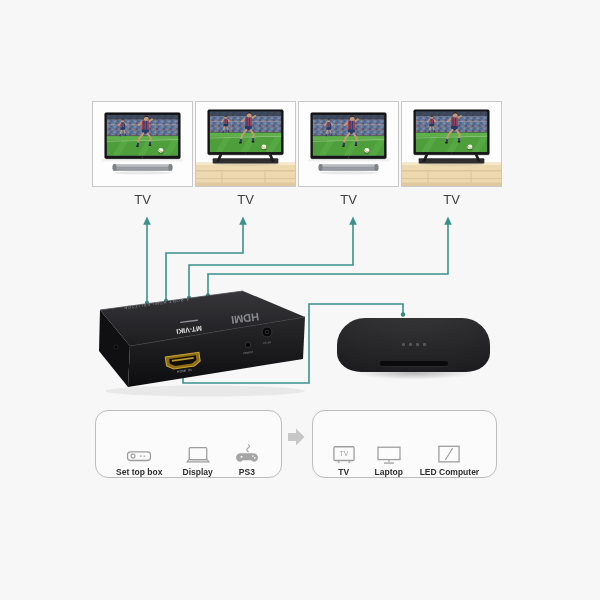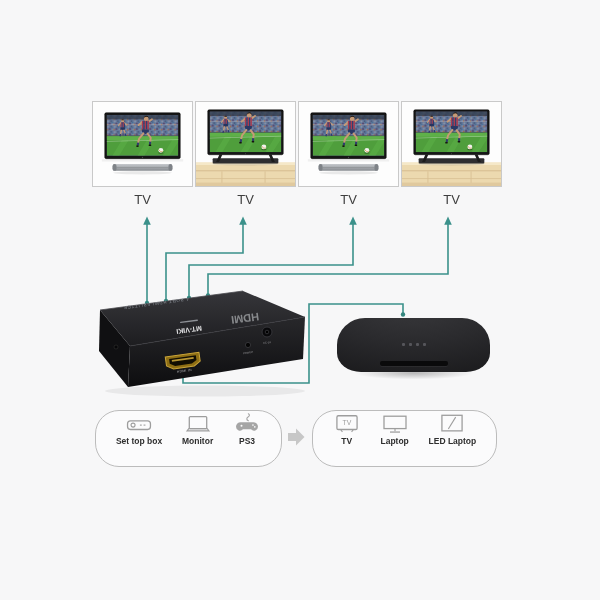--- a/index.html
+++ b/index.html
@@ -14,22 +14,22 @@
             font-weight:500;color:#3e3e3e;}
   .mb-shadow{position:absolute;left:332px;top:364px;width:164px;height:18px;
              background:radial-gradient(50% 50% at 50% 50%, rgba(0,0,0,0.26), rgba(0,0,0,0) 72%);}
   .mediabox{position:absolute;left:337px;top:318px;width:153px;height:54px;
             border-radius:28px 28px 24px 24px / 27px 27px 19px 19px;
             background:radial-gradient(130% 170% at 50% -30%, #3a3a3d 0%, #2a2a2d 45%, #151517 100%);}
   .mb-dots{position:absolute;left:0;right:0;top:25px;display:flex;justify-content:center;gap:4px;}
   .mb-dots span{width:3px;height:3px;background:#55555a;border-radius:1px;display:block;}
   .mb-slot{position:absolute;left:50%;transform:translateX(-50%);bottom:6px;width:68px;height:5px;
            background:#0a0a0b;border-radius:2px;box-shadow:0 1px 0 rgba(255,255,255,0.05);}
-  .panel{position:absolute;top:410px;height:57px;border:1.5px solid #bcbcbc;border-radius:24px;
-         background:#fbfbfc;display:flex;justify-content:space-evenly;align-items:flex-start;
+  .panel{position:absolute;top:410px;height:68px;border:1.5px solid #bcbcbc;border-radius:13px;
+         background:#fbfbfc;display:flex;justify-content:space-evenly;align-items:flex-end;
          box-sizing:border-box;}
   .panel-left{left:95px;width:187px;}
   .panel-right{left:312px;width:185px;}
   .pitem{display:flex;flex-direction:column;align-items:center;justify-content:center;gap:1px;padding-top:2px;}
   .picon{width:28px;height:22px;}
   .plabel{font-size:8.5px;font-weight:700;color:#2e2e2e;white-space:nowrap;}
 </style>
 </head>
 <body>
 
@@ -250,21 +250,21 @@
         <line x1="16" y1="13.2" x2="18" y2="13.2" stroke-width="1.2"></line>
         <line x1="20" y1="13.2" x2="22" y2="13.2" stroke-width="1.2"></line>
       </svg>
       <div class="plabel">Set top box</div>
     </div>
     <div class="pitem">
       <svg class="picon" viewBox="0 0 30 24" fill="none" stroke="#9d9d9d" stroke-width="1.4">
         <rect x="5.5" y="4" width="19" height="13" rx="1"></rect>
         <path d="M3,19.5 h24 l-2,-2.5 h-20 z" stroke-width="1.2"></path>
       </svg>
-      <div class="plabel">Monitor</div>
+      <div class="plabel">Display</div>
     </div>
     <div class="pitem">
       <svg class="picon" viewBox="0 0 30 24">
         <path d="M16.5,8.5 c-2.5,-1 -2,-3.5 0,-4.5 c1.8,-0.9 1.2,-2.6 0,-3.2" fill="none" stroke="#a5a5a5" stroke-width="1.2" stroke-linecap="round"></path>
         <path d="M8,10 h14 a5,5 0 0 1 5,5 a4.3,4.3 0 0 1 -7.6,2.7 h-8.8 A4.3,4.3 0 0 1 3,15 a5,5 0 0 1 5,-5 z" fill="#a5a5a5"></path>
         <circle cx="9" cy="13.8" r="1.1" fill="#fbfbfc"></circle>
         <circle cx="21.5" cy="13.2" r="0.9" fill="#fbfbfc"></circle>
         <circle cx="23.5" cy="15.2" r="0.9" fill="#fbfbfc"></circle>
       </svg>
       <div class="plabel">PS3</div>
@@ -287,17 +287,17 @@
         <line x1="15" y1="17" x2="15" y2="20" stroke-width="1.2"></line>
         <line x1="9.5" y1="20.8" x2="20.5" y2="20.8" stroke-width="1.4"></line>
       </svg>
       <div class="plabel">Laptop</div>
     </div>
     <div class="pitem">
       <svg class="picon" viewBox="0 0 30 24" fill="none" stroke="#9d9d9d" stroke-width="1.4">
         <rect x="4" y="2.5" width="22" height="17"></rect>
         <line x1="11" y1="17.5" x2="19" y2="4.5" stroke-width="1.2"></line>
       </svg>
-      <div class="plabel">LED Laptop</div>
+      <div class="plabel">LED Computer</div>
     </div>
   </div>
 
 </div>
 
 </body></html>

